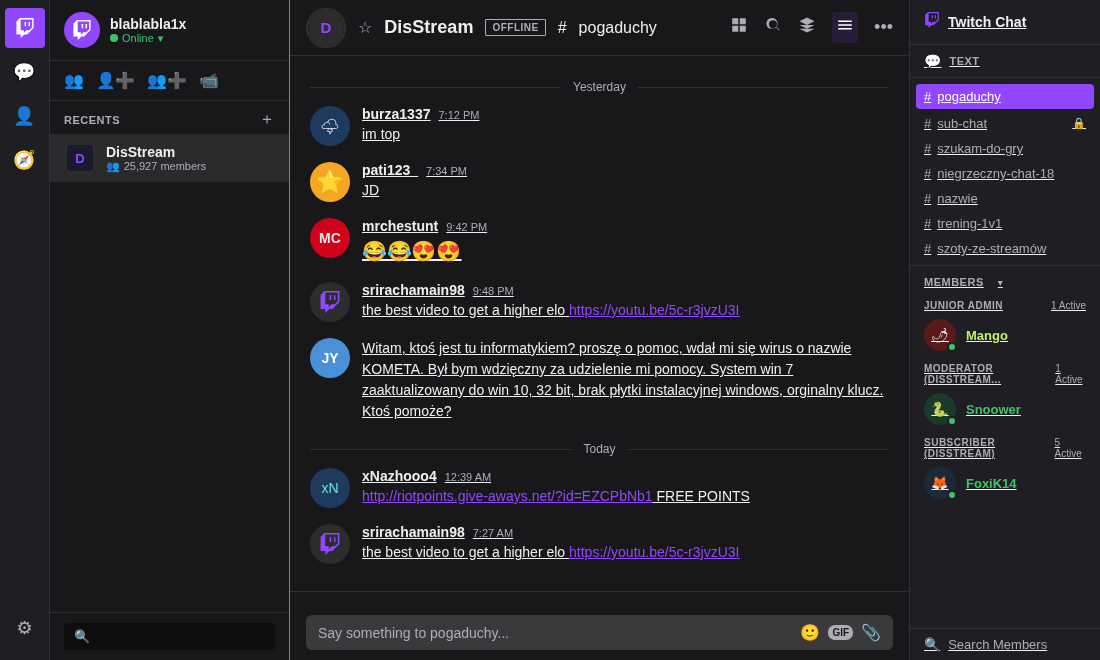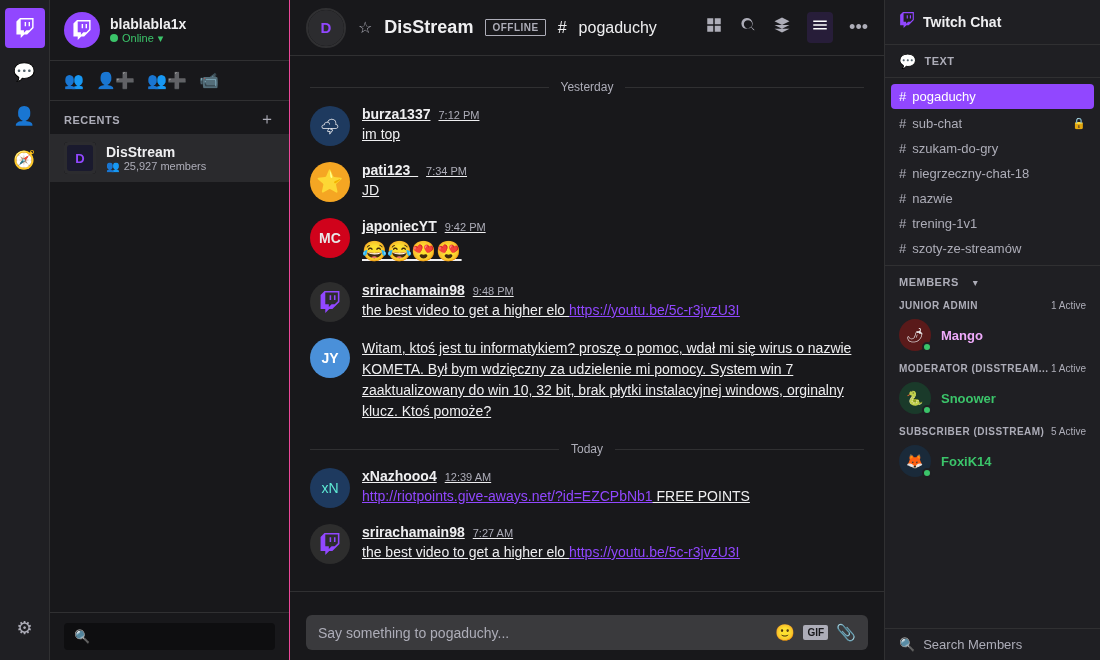--- a/index.html
+++ b/index.html
@@ -238,32 +238,33 @@
       font-size: 14px;
     }
     .chat-input::placeholder { color: #adadb8; }
     .chat-input-action { color: #adadb8; font-size: 16px; cursor: pointer; }
     .gif-btn {
       background: #adadb8;
       color: #18181b;
       font-size: 10px;
       font-weight: 700;
       padding: 2px 4px;
-      border-radius: 2px;
+      border-radius: 7px;
       cursor: pointer;
     }
 
     
     #right-panel {
-      width: 216px;
+      width: 191px;
       background: #1f1f23;
       border-left: 1px solid #303032;
       display: flex;
       flex-direction: column;
       overflow: hidden;
+      text-decoration: underline;
     }
 
     .twitch-chat-header {
       display: flex;
       align-items: center;
       gap: 8px;
       padding: 12px 14px;
       border-bottom: 1px solid #303032;
     }
     .twitch-icon { color: #9147ff; font-size: 16px; }
@@ -329,21 +330,21 @@
     }
     .member-status-dot {
       width: 10px; height: 10px;
       background: #3bc46a;
       border-radius: 50%;
       border: 2px solid #1f1f23;
       position: absolute;
       bottom: -1px; right: -1px;
     }
     .member-name { font-size: 13px; font-weight: 600; }
-    .member-name.admin-color { color: #f0abfc; }
+    .member-name.admin-color { color: #bef264; }
     .member-name.mod-color { color: #3bc46a; }
     .member-name.sub-color { color: #3bc46a; }
 
     .member-search {
       padding: 8px 14px;
       border-top: 1px solid #303032;
       display: flex;
       align-items: center;
       gap: 8px;
       background: #1f1f23;
@@ -504,21 +505,21 @@
           <span class="msg-time">7:34 PM</span>
         </div>
         <div class="msg-text">JD</div>
       </div>
     </div>
 
     <div class="chat-message">
       <div class="msg-avatar avatar-color-3" style="font-size:14px; color:#e8e8e8; font-weight:700;">MC</div>
       <div class="msg-content">
         <div class="msg-header">
-          <span class="msg-username">japoniecYT</span>
+          <span class="msg-username">mrchestunt</span>
           <span class="msg-time">9:42 PM</span>
         </div>
         <div class="msg-text msg-emojis">😂😂😍😍</div>
       </div>
     </div>
 
     <div class="chat-message">
       <div class="msg-avatar avatar-color-4">
         <svg width="22" height="22" viewBox="0 0 24 24" fill="#9147ff">
           <path d="M11.571 4.714h1.715v5.143H11.57zm4.715 0H18v5.143h-1.714zM6 0L1.714 4.286v15.428h5.143V24l4.286-4.286h3.428L22.286 12V0zm14.571 11.143l-3.428 3.428h-3.429l-3 3v-3H6.857V1.714h13.714z"></path>

